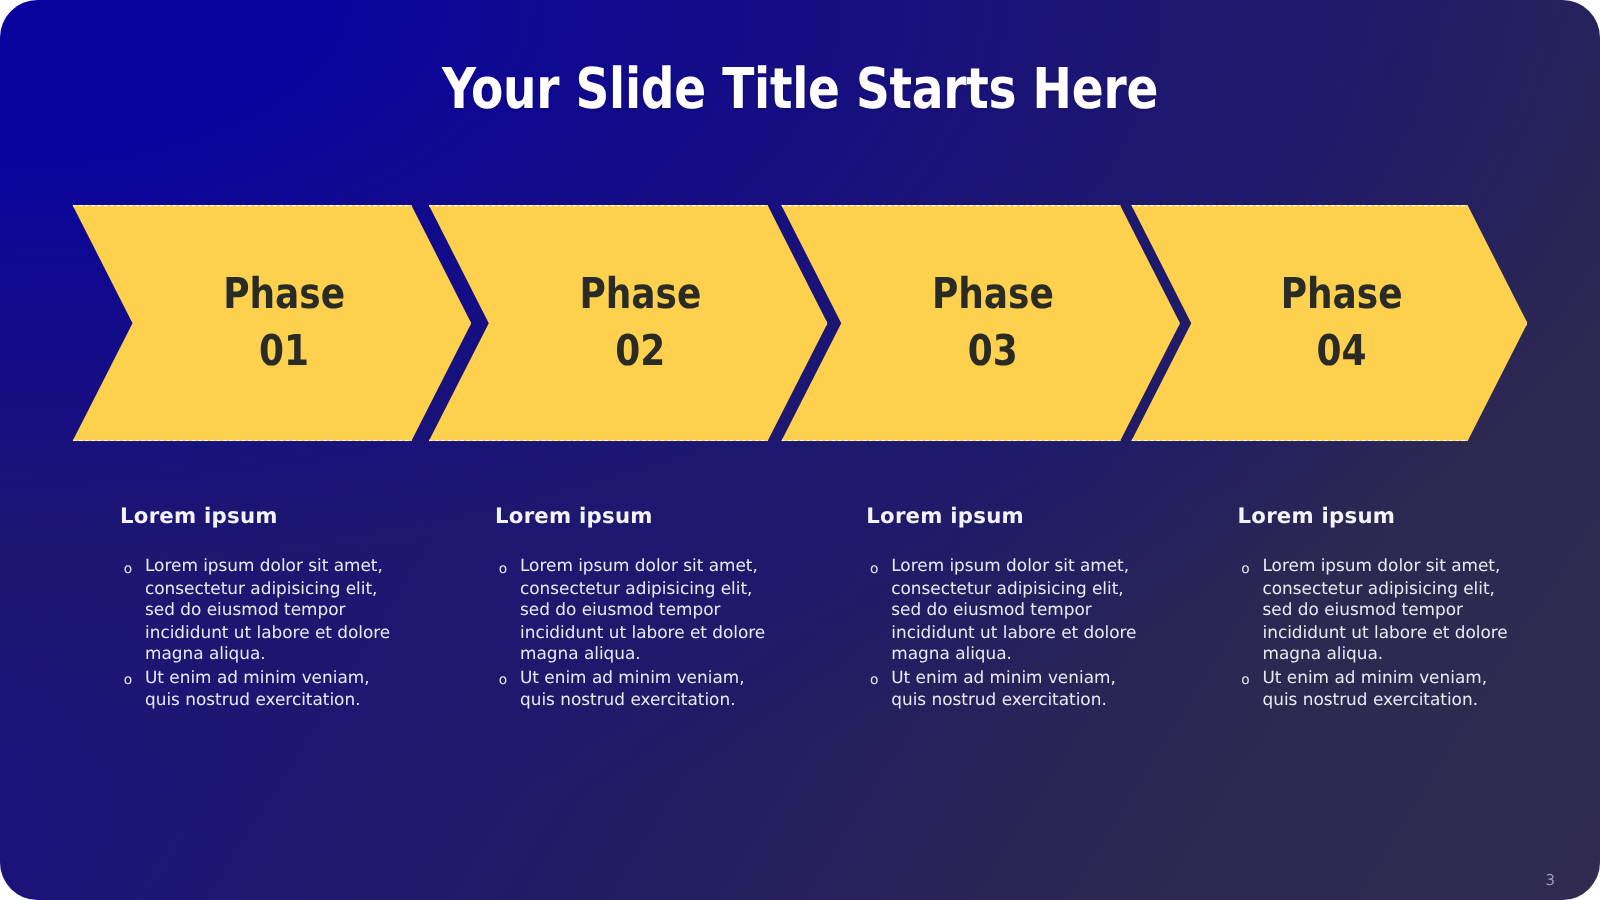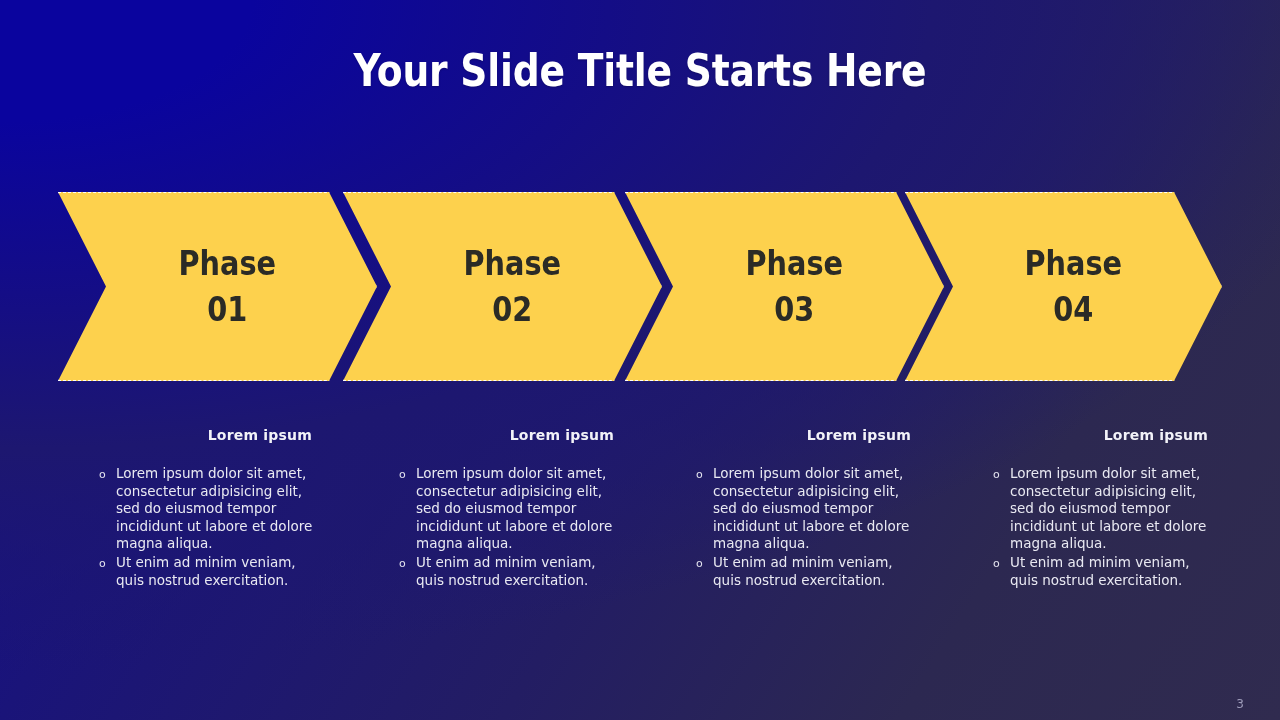--- a/index.html
+++ b/index.html
@@ -12,39 +12,40 @@
   #slide {
     position:relative;
     width:1280px; height:720px;
     background:
       radial-gradient(ellipse 140% 120% at 0% 0%,
         #0a049e 0%, #0a049e 14%, #140d86 34%, #1d1770 52%,
         rgba(40,34,92,0.0) 78%),
       linear-gradient(122deg, #120b92 0%, #1a1479 26%, #231d63 55%, #2c2851 78%, #302b4f 100%);
     background-color:#2d2950;
     overflow:hidden;
+    border-radius:30px;
   }
   
   #title {
     position:absolute;
     top:44px; left:0; width:1280px;
     text-align:center;
     color:#ffffff;
     font-family:"DejaVu Sans Condensed","Liberation Sans Narrow","Liberation Sans",sans-serif;
     font-weight:bold;
     font-size:45px;
     letter-spacing:-0.2px;
     transform:scaleX(0.93);
     white-space:nowrap;
     text-shadow:0 1px 2px rgba(0,0,0,0.22);
   }
   
   #chev-row {
     position:absolute;
-    top:192px; left:0;
+    top:164px; left:0;
     width:1280px; height:189px;
   }
   .chev {
     position:absolute;
     top:0; height:189px;
     background:#fdd14d;
     border:1px dashed #fdfdfd;
     -webkit-clip-path:polygon(0 0, calc(100% - 48px) 0, 100% 50%, calc(100% - 48px) 100%, 0 100%, 48px 50%);
     clip-path:polygon(0 0, calc(100% - 48px) 0, 100% 50%, calc(100% - 48px) 100%, 0 100%, 48px 50%);
     display:flex;
@@ -66,25 +67,24 @@
   .chev2 { left:343px; width:319px; }
   .chev3 { left:625px; width:319px; }
   .chev4 { left:905px; width:317px; }
 
   
   .col { position:absolute; top:403px; }
   .col-head {
     color:#f2f2f8;
     font-family:"DejaVu Sans","Liberation Sans",sans-serif;
     font-weight:bold;
-    font-size:14px;
+    font-size:17px;
     letter-spacing:0.2px;
-    text-align:right;
+    text-align:left;
     margin-bottom:22px;
-    margin-top:24px;
   }
   ul.bul { list-style:none; }
   ul.bul li {
     position:relative;
     padding-left:20px;
     color:#e9e9f2;
     font-family:"DejaVu Sans","Liberation Sans",sans-serif;
     font-size:13.5px;
     line-height:17.6px;
     margin-bottom:1px;

